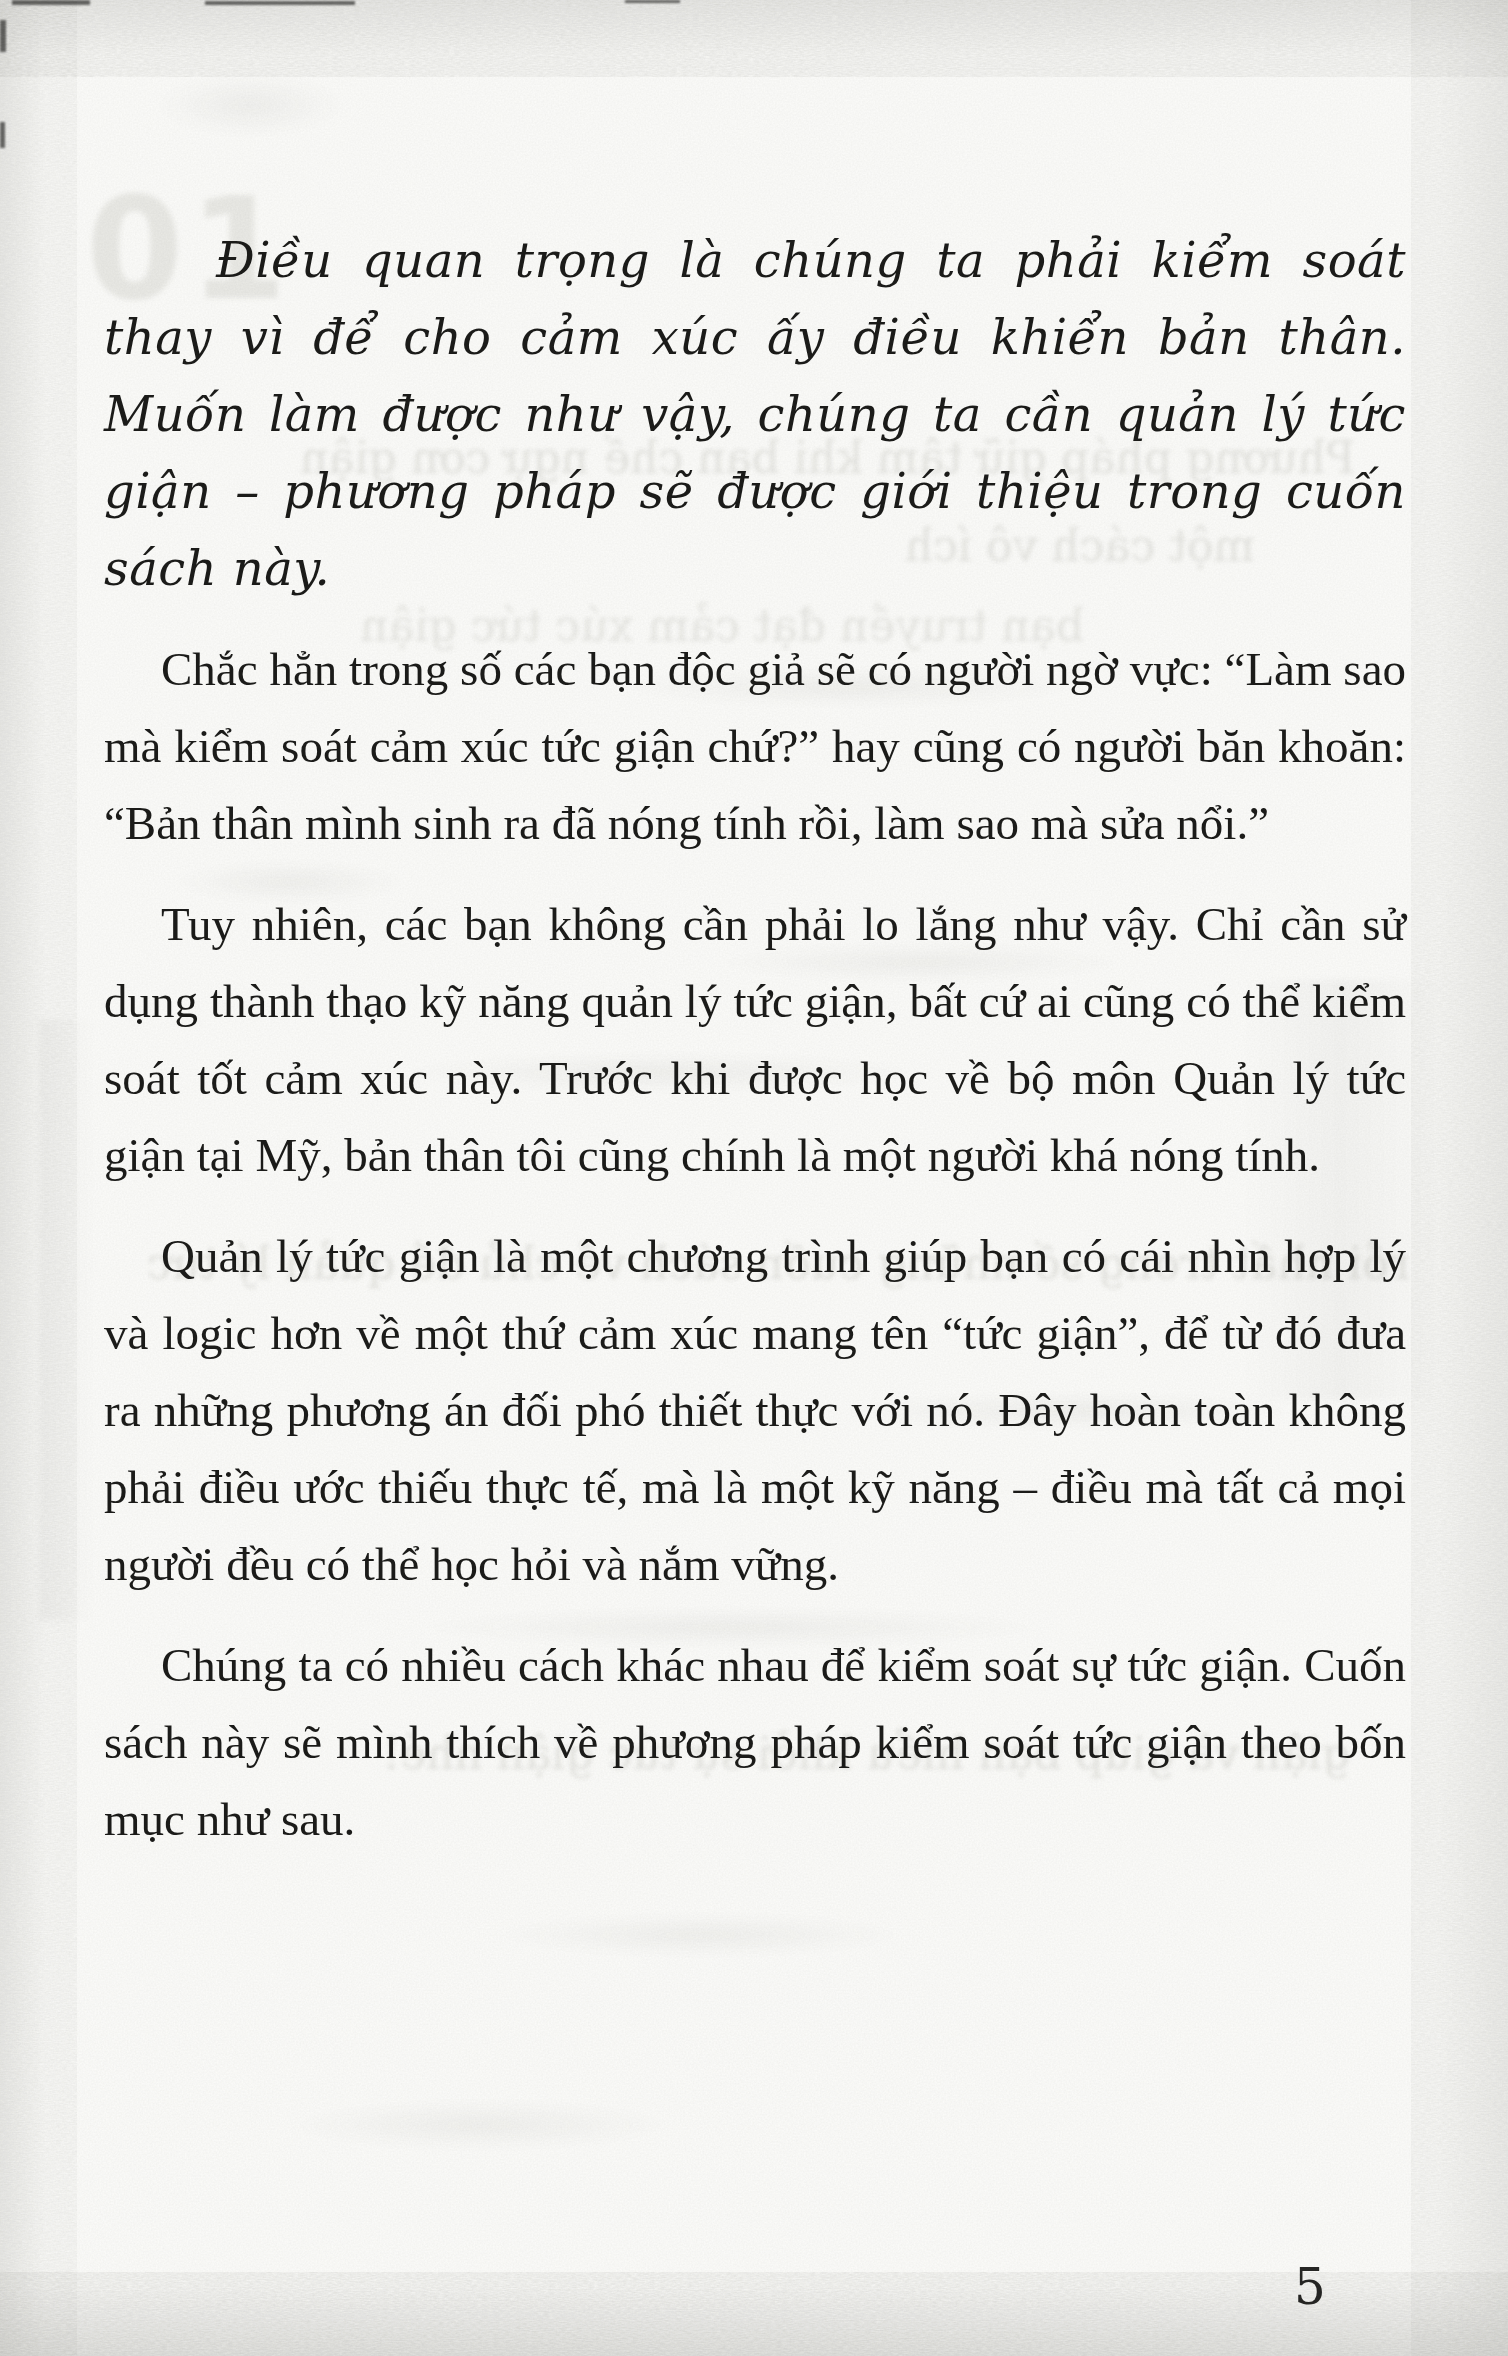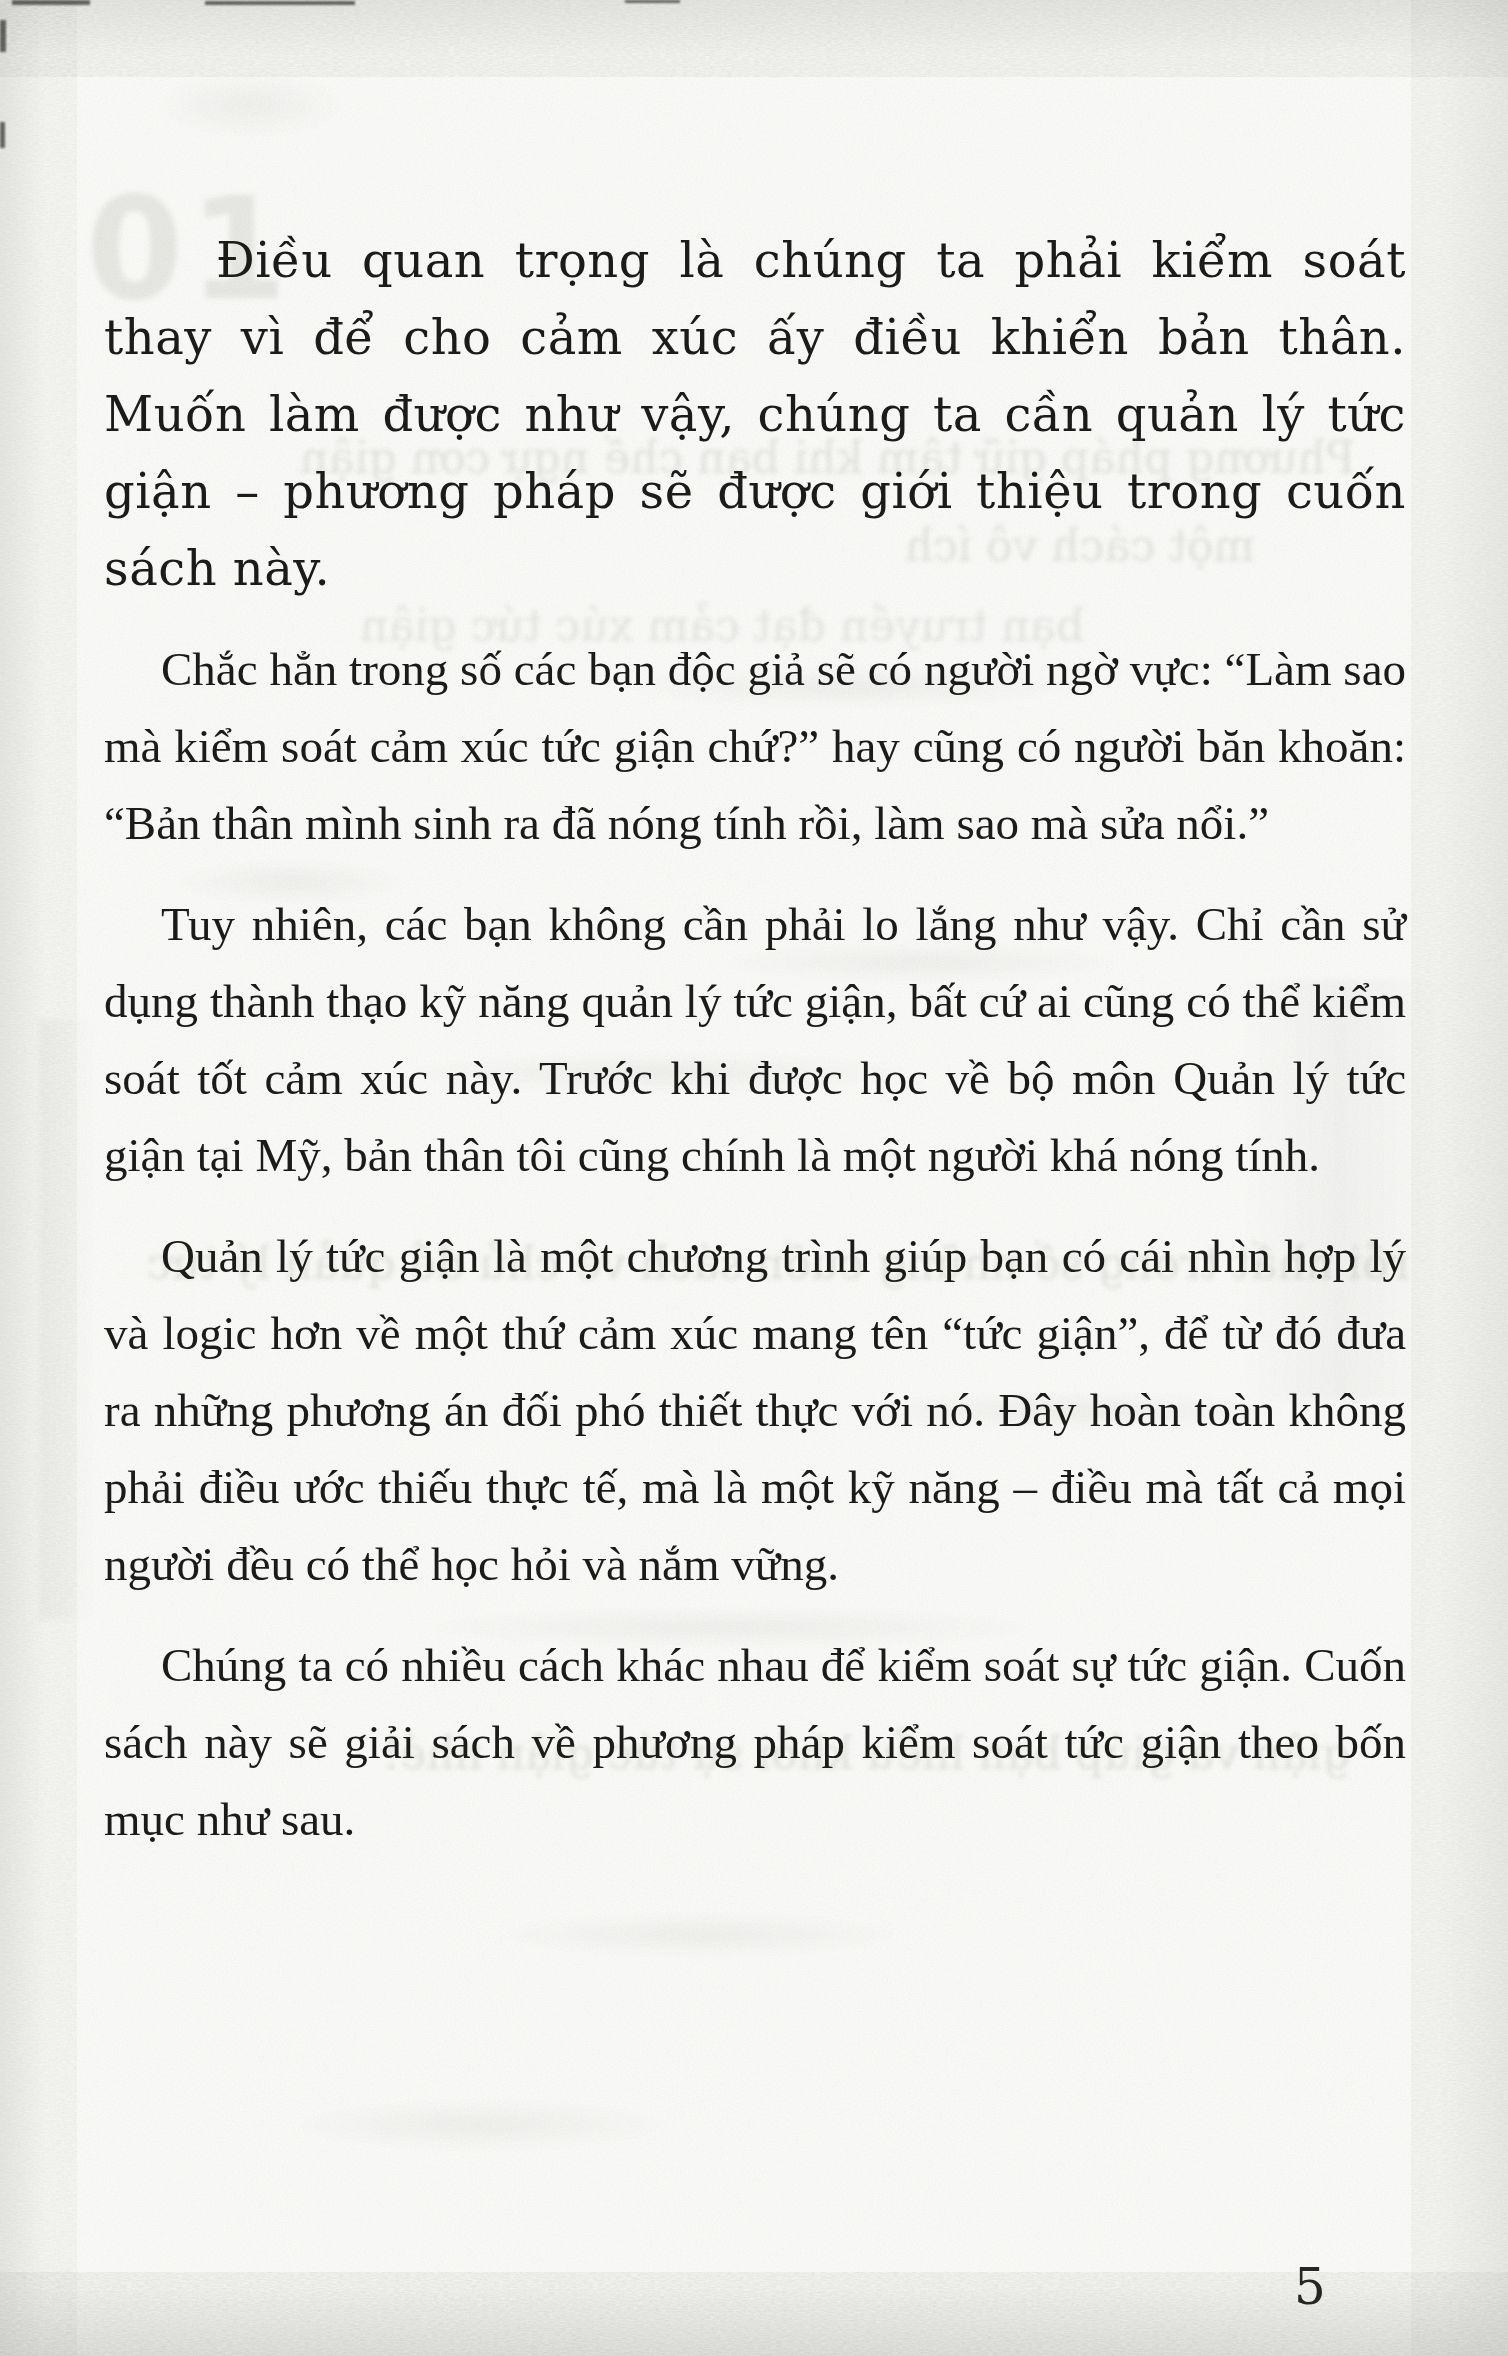--- a/index.html
+++ b/index.html
@@ -57,20 +57,21 @@
   .em5{left:0;top:122px;width:5px;height:26px;}
   
   .text-block{
     position:absolute;left:104px;top:222px;width:1302px;
     color:#1b1b19;
     font-size:47px;line-height:77px;
     text-align:justify;
   }
   .text-block p{margin:0;}
   .para-intro{
+    font-style:italic;
     font-size:48px;
     text-indent:112px;
     letter-spacing:0.5px;
   }
   .para-body{
     text-indent:57px;
     margin-top:24px !important;
     font-family:Liberation Serif, serif;
   }
   .page-number{
@@ -106,21 +107,21 @@
   <div class="edge-mark em2"></div>
   <div class="edge-mark em3"></div>
   <div class="edge-mark em4"></div>
   <div class="edge-mark em5"></div>
 
   <main class="text-block">
     <p class="para-intro">Điều quan trọng là chúng ta phải kiểm soát thay vì để cho cảm xúc ấy điều khiển bản thân. Muốn làm được như vậy, chúng ta cần quản lý tức giận – phương pháp sẽ được giới thiệu trong cuốn sách này.</p>
     <p class="para-body">Chắc hẳn trong số các bạn độc giả sẽ có người ngờ vực: “Làm sao mà kiểm soát cảm xúc tức giận chứ?” hay cũng có người băn khoăn: “Bản thân mình sinh ra đã nóng tính rồi, làm sao mà sửa nổi.”</p>
     <p class="para-body">Tuy nhiên, các bạn không cần phải lo lắng như vậy. Chỉ cần sử dụng thành thạo kỹ năng quản lý tức giận, bất cứ ai cũng có thể kiểm soát tốt cảm xúc này. Trước khi được học về bộ môn Quản lý tức giận tại Mỹ, bản thân tôi cũng chính là một người khá nóng tính.</p>
     <p class="para-body">Quản lý tức giận là một chương trình giúp bạn có cái nhìn hợp lý và logic hơn về một thứ cảm xúc mang tên “tức giận”, để từ đó đưa ra những phương án đối phó thiết thực với nó. Đây hoàn toàn không phải điều ước thiếu thực tế, mà là một kỹ năng – điều mà tất cả mọi người đều có thể học hỏi và nắm vững.</p>
-    <p class="para-body">Chúng ta có nhiều cách khác nhau để kiểm soát sự tức giận. Cuốn sách này sẽ giải sách về phương pháp kiểm soát tức giận theo bốn mục như sau.</p>
+    <p class="para-body">Chúng ta có nhiều cách khác nhau để kiểm soát sự tức giận. Cuốn sách này sẽ mình thích về phương pháp kiểm soát tức giận theo bốn mục như sau.</p>
   </main>
 
   <div class="page-number">5</div>
 
   <svg class="noise-svg" width="1508" height="2356" xmlns="http://www.w3.org/2000/svg">
     <filter id="paperNoise">
       <feTurbulence type="fractalNoise" baseFrequency="0.62" numOctaves="2" seed="7" stitchTiles="stitch"></feTurbulence>
       <feColorMatrix type="matrix" values="0 0 0 0 0.47  0 0 0 0 0.47  0 0 0 0 0.45  0 0 0 0.5 0"></feColorMatrix>
     </filter>
     <filter id="paperNoiseCoarse">

